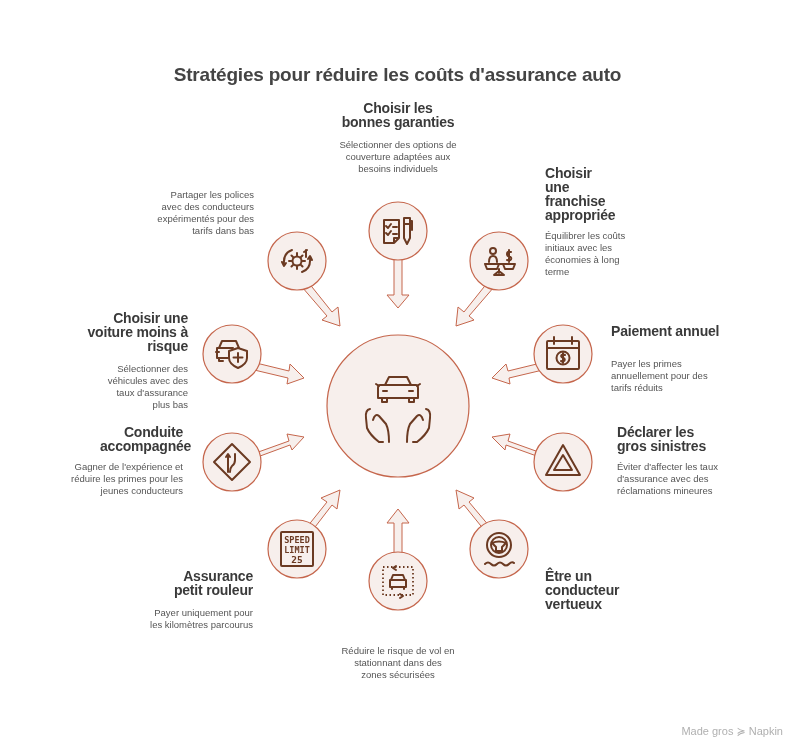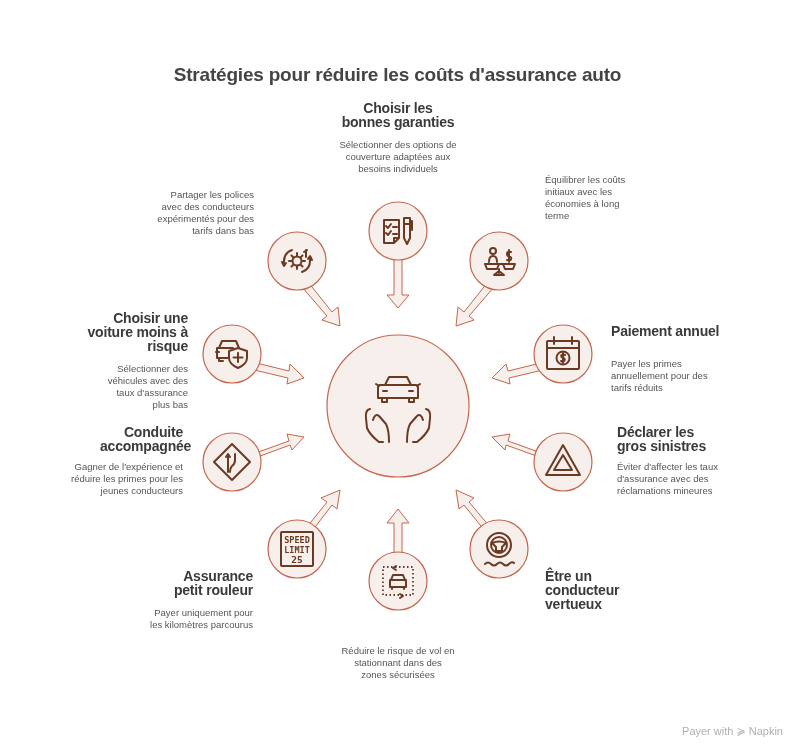--- a/index.html
+++ b/index.html
@@ -186,20 +186,21 @@
     </g>
   </g>
 </svg>
 
 <div class="label center" style="left:323px; top:101px; width:150px;">
   <div class="h" style="padding:0 18px;">Choisir les bonnes garanties</div>
   <div class="d" style="padding:0 14px;">Sélectionner des options de couverture adaptées aux besoins individuels</div>
 </div>
 
 <div class="label right" style="left:545px; top:166px; width:95px;">
+  <div class="h" style="width:70px;">Choisir une franchise appropriée</div>
   <div class="d" style="margin-top:8px;">Équilibrer les coûts initiaux avec les économies à long terme</div>
 </div>
 
 <div class="label right" style="left:611px; top:324px; width:110px;">
   <div class="h">Paiement annuel</div>
   <div class="d" style="margin-top:20px;">Payer les primes annuellement pour des tarifs réduits</div>
 </div>
 
 <div class="label right" style="left:617px; top:425px; width:105px;">
   <div class="h">Déclarer les gros sinistres</div>
@@ -227,16 +228,16 @@
 <div class="label left" style="left:78px; top:311px; width:110px;">
   <div class="h">Choisir une voiture moins à risque</div>
   <div class="d" style="padding-left:28px;">Sélectionner des véhicules avec des taux d'assurance plus bas</div>
 </div>
 
 <div class="label left" style="left:148px; top:179px; width:106px;">
   <div class="d">Partager les polices avec des conducteurs expérimentés pour des tarifs dans bas</div>
 </div>
 
 <div class="footer">
-  <span>Payer with</span>
+  <span>Made gros</span>
   <span>≽</span>
   <span>Napkin</span>
 </div>
 
 </body></html>

